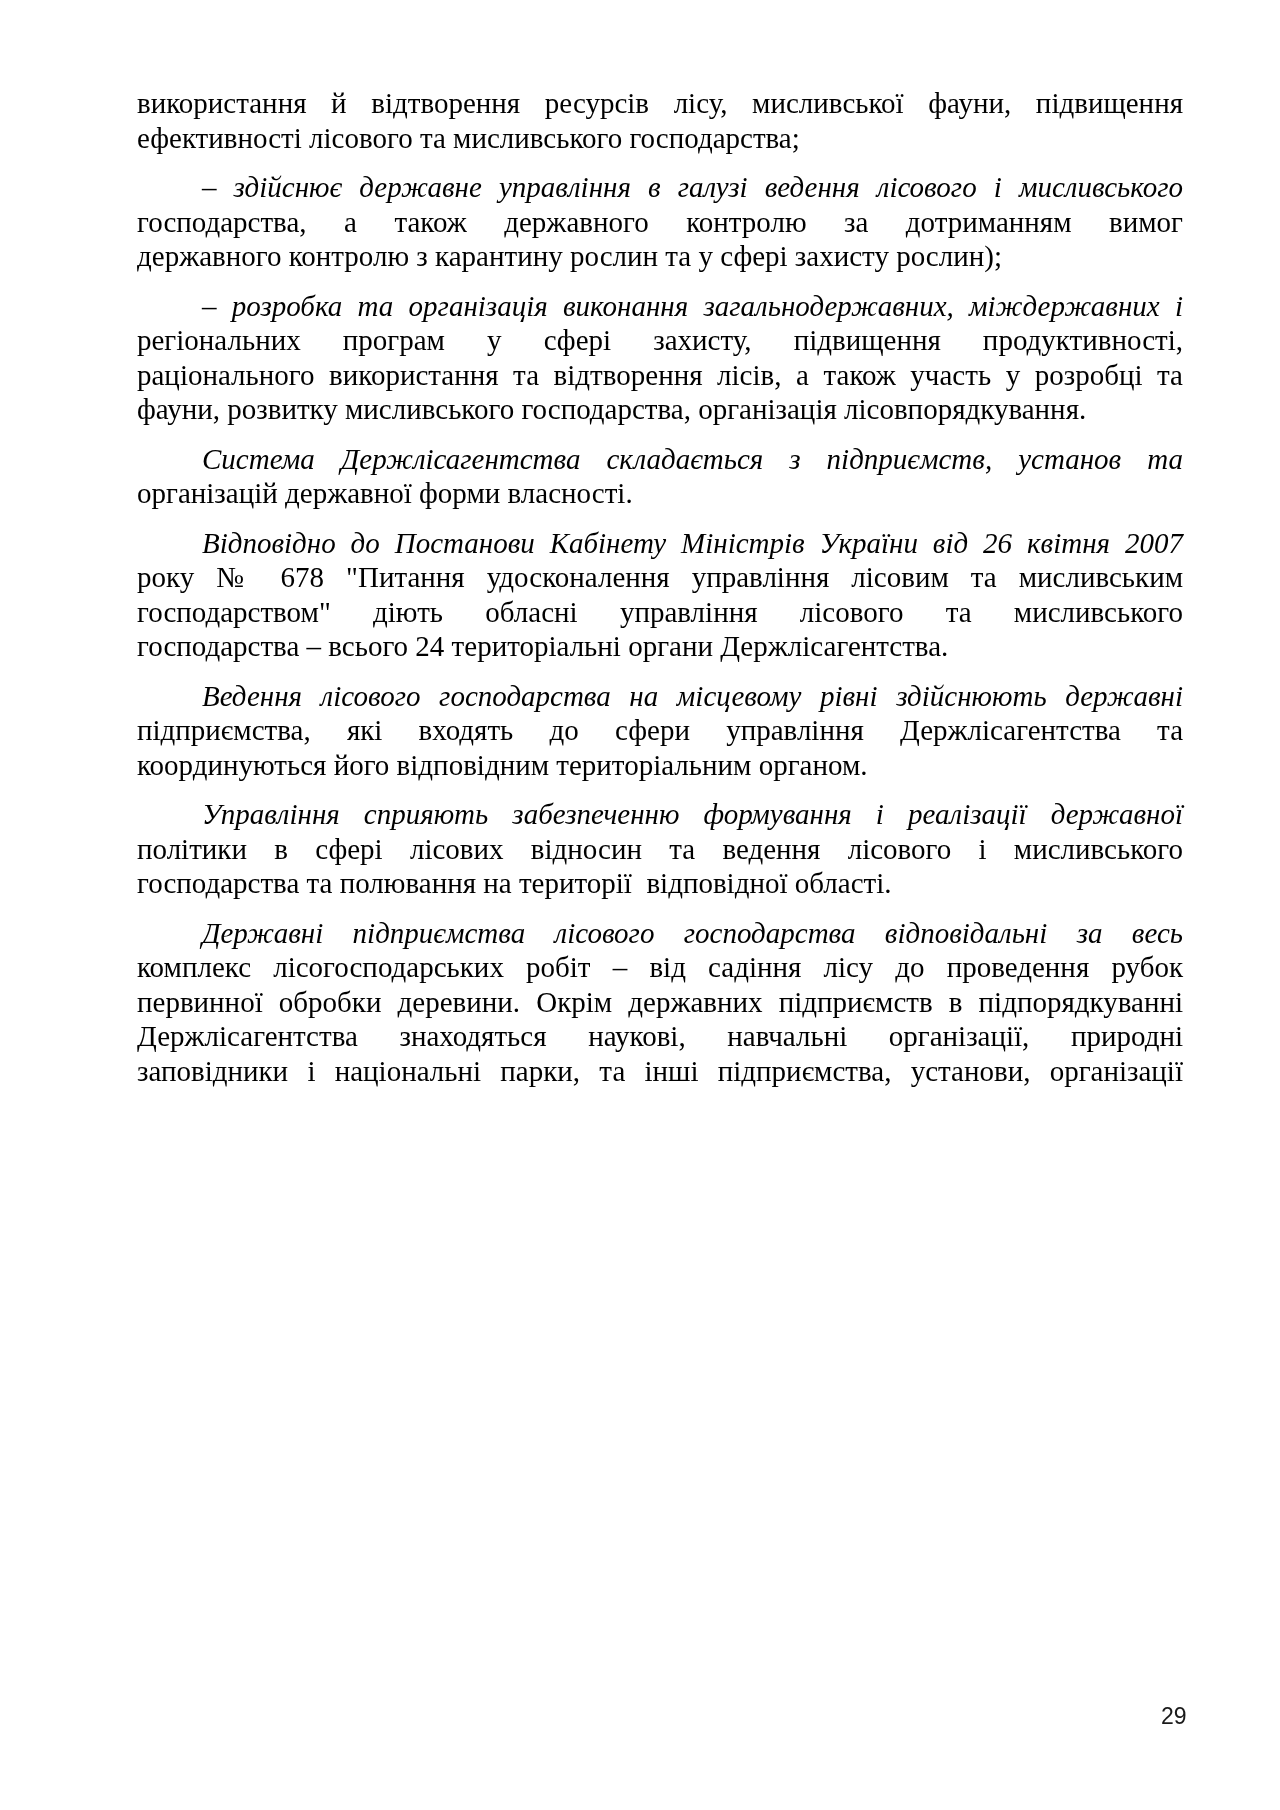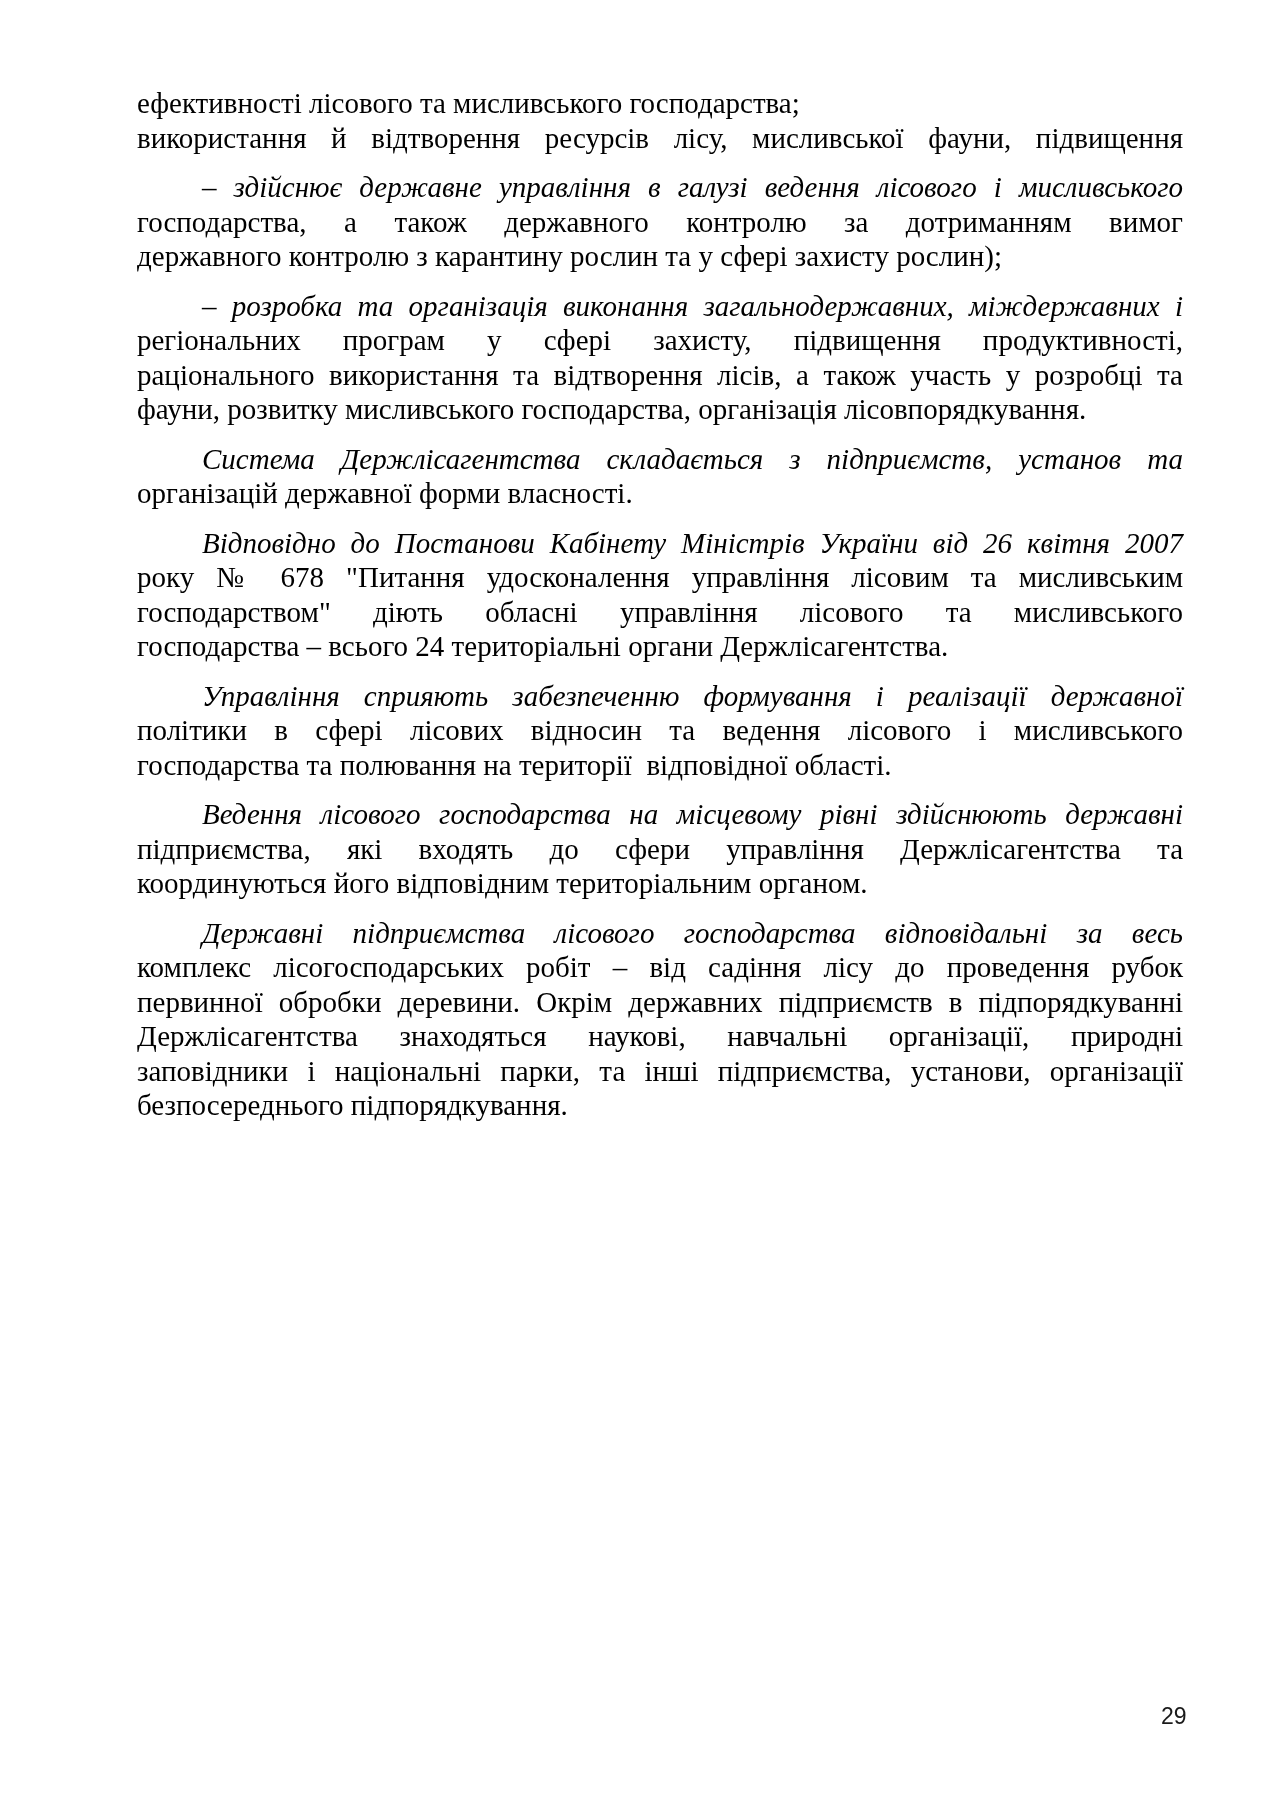--- a/index.html
+++ b/index.html
@@ -53,22 +53,22 @@
     color: #1a1a1a;
     text-align: center;
   }
 </style>
 </head>
 <body>
 
 <div class="page">
   <div class="doc-body" id="doc-body">
       <div class="para">
+        <div class="line">використання й відтворення ресурсів лісу, мисливської фауни, підвищення</div>
         <div class="line last">ефективності лісового та мисливського господарства;</div>
-        <div class="line">використання й відтворення ресурсів лісу, мисливської фауни, підвищення</div>
       </div>
       <div class="para">
         <div class="line first-indent">– здійснює державне управління в галузі ведення лісового і мисливського</div>
         <div class="line">господарства, а також державного контролю за дотриманням вимог</div>
         <div class="line last">державного контролю з карантину рослин та у сфері захисту рослин);</div>
       </div>
       <div class="para">
         <div class="line first-indent">– розробка та організація виконання загальнодержавних, міждержавних і</div>
         <div class="line">регіональних програм у сфері захисту, підвищення продуктивності,</div>
         <div class="line">раціонального використання та відтворення лісів, а також участь у розробці та</div>
@@ -78,32 +78,31 @@
         <div class="line first-indent">Система Держлісагентства складається з підприємств, установ та</div>
         <div class="line last">організацій державної форми власності.</div>
       </div>
       <div class="para">
         <div class="line first-indent">Відповідно до Постанови Кабінету Міністрів України від 26 квітня 2007</div>
         <div class="line">року № 678 "Питання удосконалення управління лісовим та мисливським</div>
         <div class="line">господарством" діють обласні управління лісового та мисливського</div>
         <div class="line last">господарства – всього 24 територіальні органи Держлісагентства.</div>
       </div>
       <div class="para">
+        <div class="line first-indent">Ведення лісового господарства на місцевому рівні здійснюють державні</div>
+        <div class="line">підприємства, які входять до сфери управління Держлісагентства та</div>
+        <div class="line last">координуються його відповідним територіальним органом.</div>
+      </div>
+      <div class="para">
         <div class="line first-indent">Управління сприяють забезпеченню формування і реалізації державної</div>
         <div class="line">політики в сфері лісових відносин та ведення лісового і мисливського</div>
         <div class="line last">господарства та полювання на території&nbsp; відповідної області.</div>
-      </div>
-      <div class="para">
-        <div class="line first-indent">Ведення лісового господарства на місцевому рівні здійснюють державні</div>
-        <div class="line">підприємства, які входять до сфери управління Держлісагентства та</div>
-        <div class="line last">координуються його відповідним територіальним органом.</div>
       </div>
       <div class="para">
         <div class="line first-indent">Державні підприємства лісового господарства відповідальні за весь</div>
         <div class="line">комплекс лісогосподарських робіт – від садіння лісу до проведення рубок</div>
         <div class="line">первинної обробки деревини. Окрім державних підприємств в підпорядкуванні</div>
         <div class="line">Держлісагентства знаходяться наукові, навчальні організації, природні</div>
         <div class="line">заповідники і національні парки, та інші підприємства, установи, організації</div>
-        <div class="line last">безпосереднього підпорядкування.</div>
       </div>
     </div>
   <div class="page-number">29</div>
 </div>
 
 </body></html>

